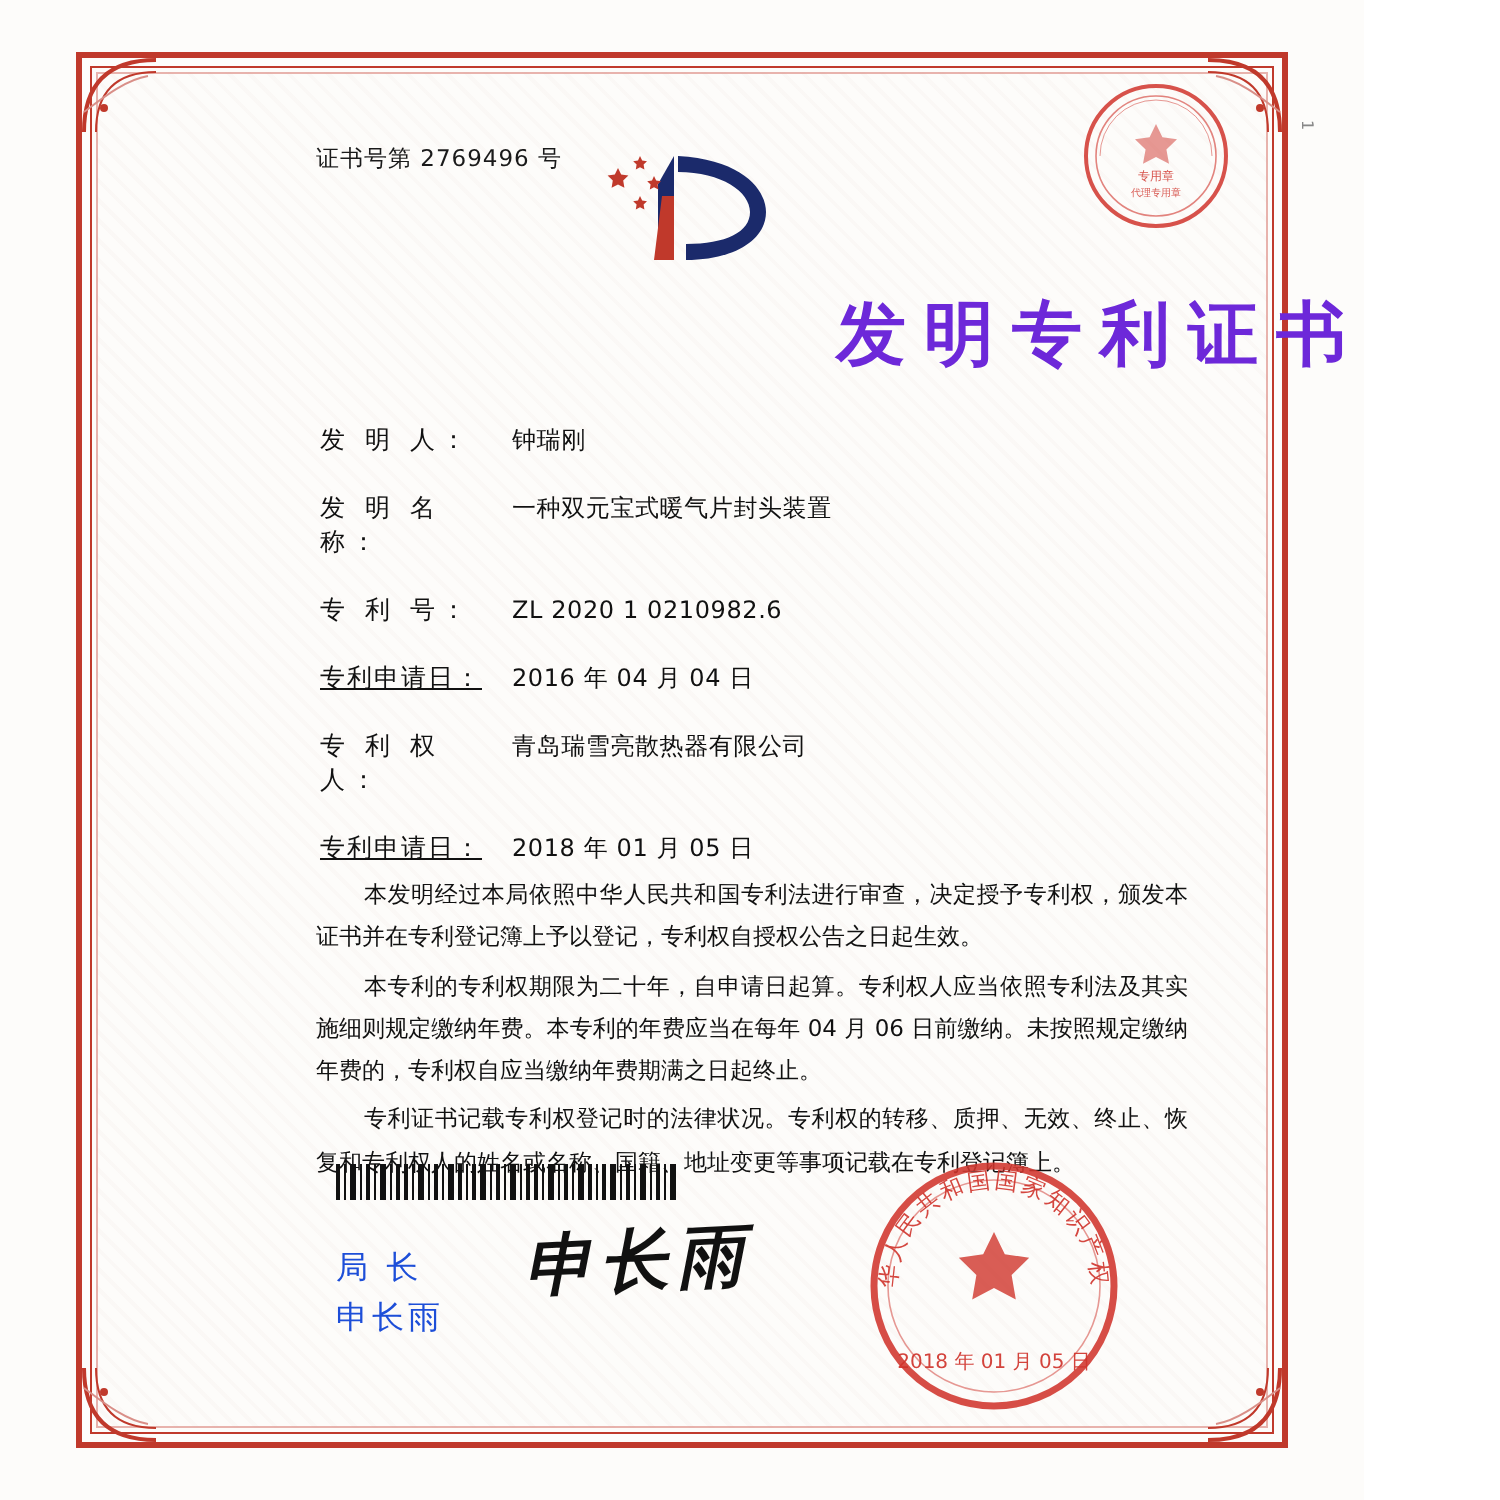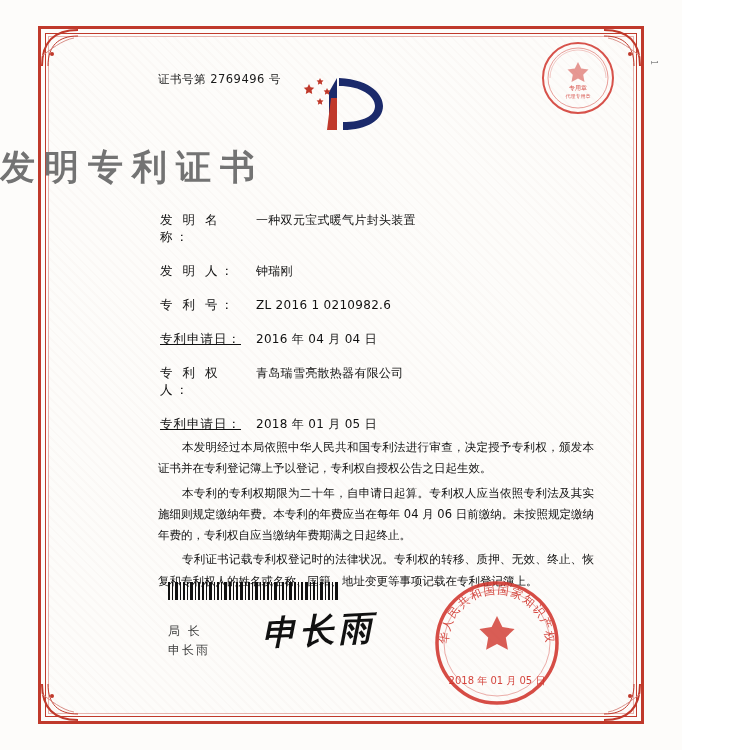--- a/index.html
+++ b/index.html
@@ -97,26 +97,26 @@
     transform: translateX(-50%);
     width: 108px;
     height: 62px;
   }
 
   .title {
     position: absolute;
     left: 0;
     right: 0;
     top: 144px;
-    text-align: left;
+    text-align: right;
     font-family: Liberation Serif, serif;
     font-size: 35px;
     font-weight: bold;
     letter-spacing: 9px;
-    color: #737373;
+    color: #6d28d9;
   }
 
   .fields {
     position: absolute;
     left: 160px;
     top: 212px;
     width: 470px;
   }
   .field {
     display: flex;
@@ -157,23 +157,23 @@
     left: 168px;
     top: 582px;
     width: 172px;
     height: 18px;
   }
 
   .sign-block {
     position: absolute;
     left: 168px;
     top: 622px;
-    font-size: 12px;
+    font-size: 16px;
     line-height: 1.55;
-    color: #404040;
+    color: #1d4ed8;
     letter-spacing: 2px;
   }
   .signature {
     position: absolute;
     left: 262px;
     top: 608px;
     font-family: "DejaVu Serif", serif;
     font-size: 34px;
     font-weight: bold;
     font-style: italic;
@@ -282,30 +282,30 @@
         <path d="M40 14 l1.1 2.2 2.4 .4-1.7 1.7 .4 2.4-2.2-1.1-2.1 1.1 .4-2.4-1.7-1.7 2.4-.4z"></path>
         <path d="M33 24 l1.1 2.2 2.4 .4-1.7 1.7 .4 2.4-2.2-1.1-2.1 1.1 .4-2.4-1.7-1.7 2.4-.4z"></path>
       </g>
     </svg>
   </div>
 
   <div class="title">发明专利证书</div>
 
   <div class="fields">
     <div class="field">
+      <div class="lbl">发 明 人：</div>
+      <div class="val">钟瑞刚</div>
+    </div>
+    <div class="field">
       <div class="lbl">发 明 名 称：</div>
       <div class="val">一种双元宝式暖气片封头装置</div>
     </div>
     <div class="field">
-      <div class="lbl">发 明 人：</div>
-      <div class="val">钟瑞刚</div>
-    </div>
-    <div class="field">
       <div class="lbl">专 利 号：</div>
-      <div class="val">ZL 2016 1 0210982.6</div>
+      <div class="val">ZL 2020 1 0210982.6</div>
     </div>
     <div class="field compact">
       <div class="lbl">专利申请日：</div>
       <div class="val">2016 年 04 月 04 日</div>
     </div>
     <div class="field">
       <div class="lbl">专 利 权 人：</div>
       <div class="val">青岛瑞雪亮散热器有限公司</div>
     </div>
     <div class="field compact">

